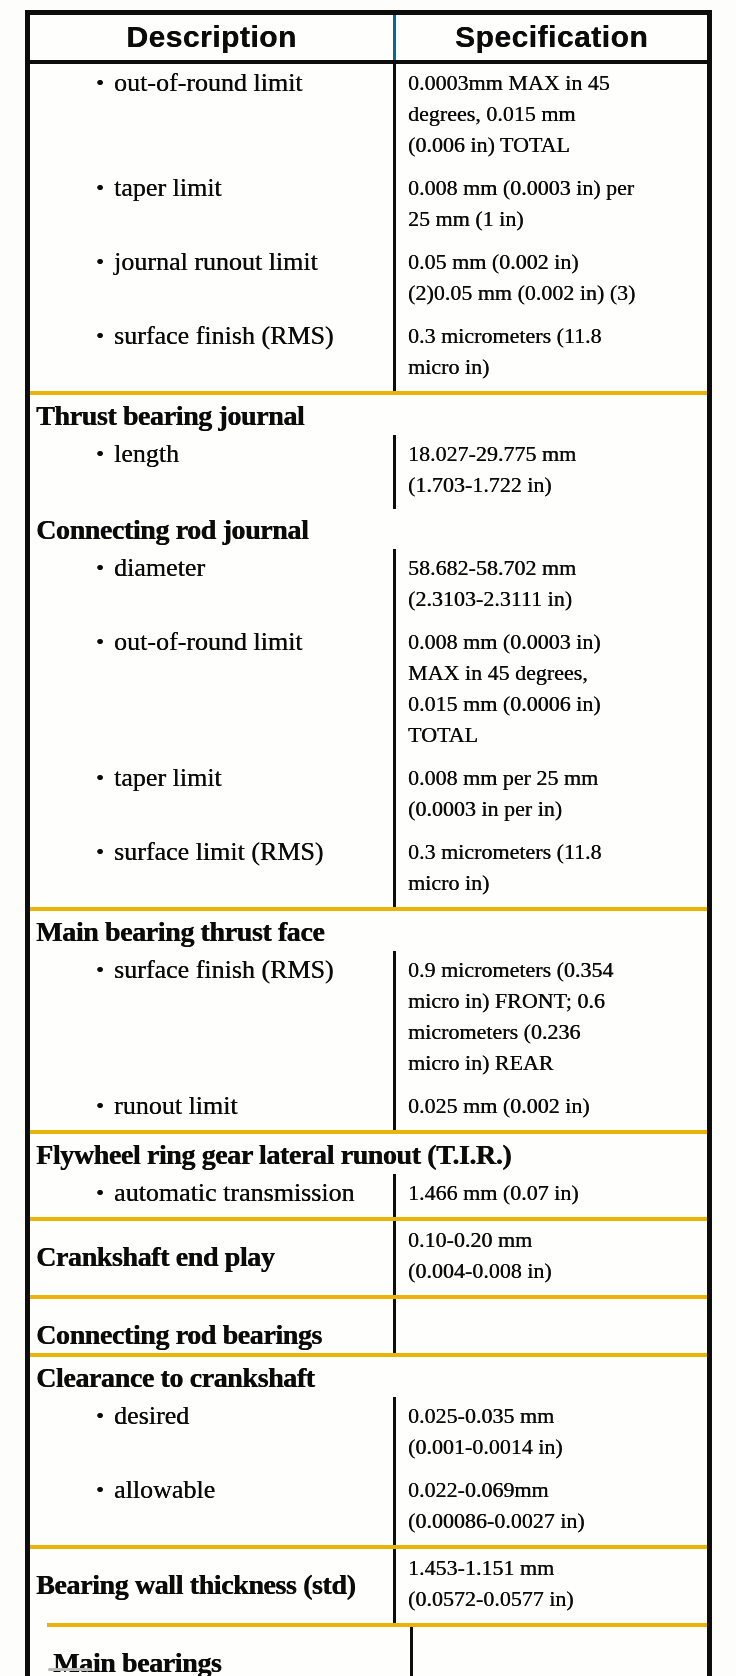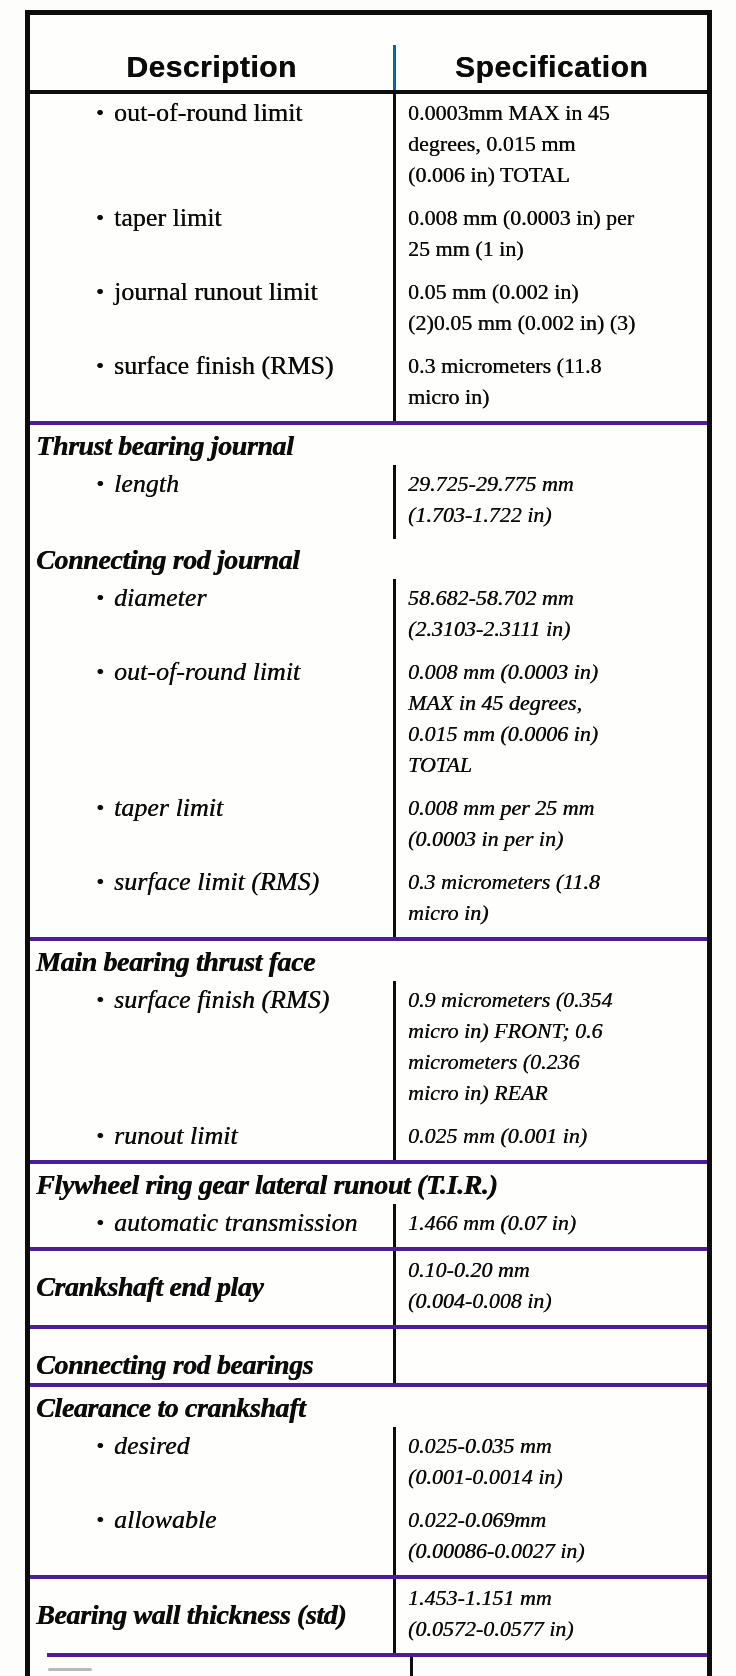--- a/index.html
+++ b/index.html
@@ -33,25 +33,24 @@
   }
   .header-cell {
     font-family: "Liberation Sans", sans-serif;
     font-weight: 700;
     font-size: 30px;
     line-height: 34px;
     text-align: center;
     padding: 5px 4px 6px 4px;
     letter-spacing: 0.5px;
     text-shadow: 0.4px 0 0 currentColor;
-    margin-top: 30px;
   }
   .header-cell.right { border-left: 3px solid #0369a1; }
   
-  .block + .block { border-top: 4px solid #4c1d95; font-style: italic; }
+  .block + .block { border-top: 4px solid #eab308; }
   .row {
     display: grid;
     grid-template-columns: 363px 1fr;
     align-items: stretch;
   }
   .cell { box-sizing: border-box; }
   .cell.left {
     padding: 3px 4px 2px 6px;
     font-size: 26px;
     line-height: 31px;
@@ -156,21 +155,21 @@
 
     <div class="block">
       <div class="row title-row">
         <div class="section-title">Thrust bearing journal</div>
       </div>
       <div class="row item">
         <div class="cell left indent">
           <span class="bullet">•</span>
           <span class="label">length</span>
         </div>
-        <div class="cell right spec">29.725-29.775 mm
+        <div class="cell right spec">18.027-29.775 mm
 (1.703-1.722 in)</div>
       </div>
       <div class="row title-row">
         <div class="section-title">Connecting rod journal</div>
       </div>
       <div class="row item">
         <div class="cell left indent">
           <span class="bullet">•</span>
           <span class="label">diameter</span>
         </div>
@@ -217,21 +216,21 @@
         <div class="cell right spec">0.9 micrometers (0.354
 micro in) FRONT; 0.6
 micrometers (0.236
 micro in) REAR</div>
       </div>
       <div class="row item">
         <div class="cell left indent">
           <span class="bullet">•</span>
           <span class="label">runout limit</span>
         </div>
-        <div class="cell right spec">0.025 mm (0.001 in)</div>
+        <div class="cell right spec">0.025 mm (0.002 in)</div>
       </div>
     </div>
 
     <div class="block">
       <div class="row title-row">
         <div class="section-title">Flywheel ring gear lateral runout (T.I.R.)</div>
       </div>
       <div class="row item">
         <div class="cell left indent">
           <span class="bullet">•</span>

